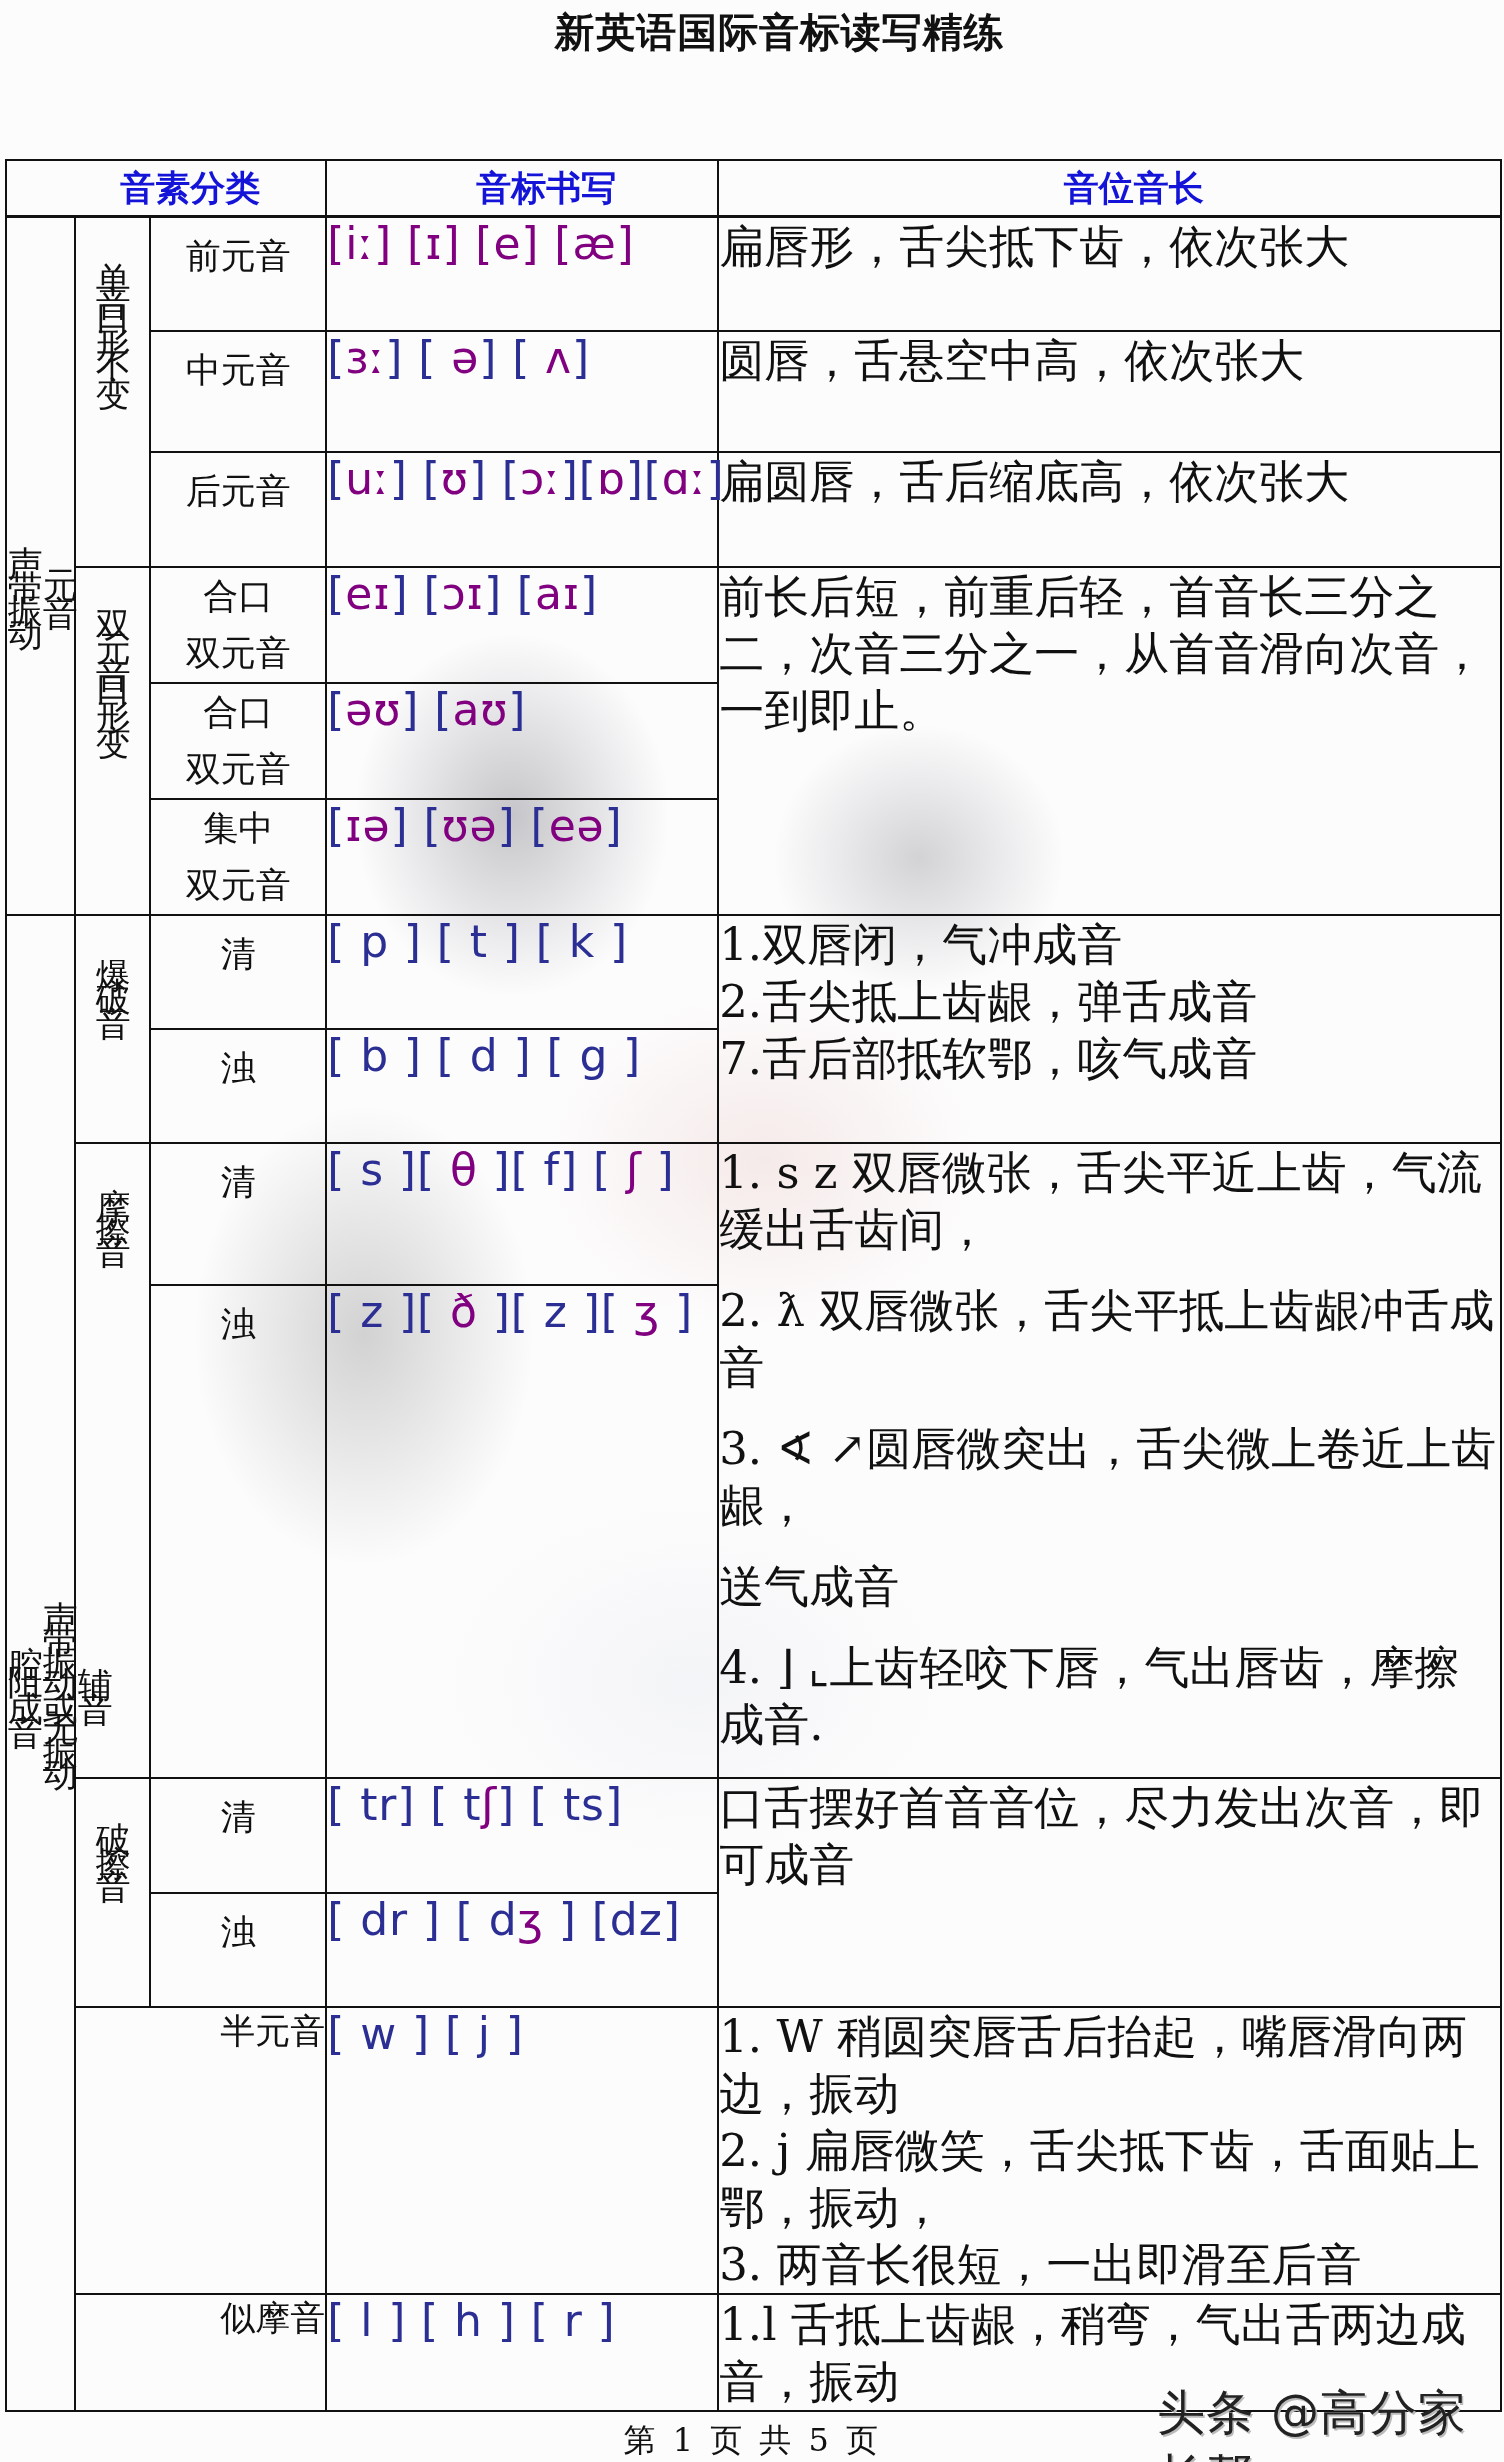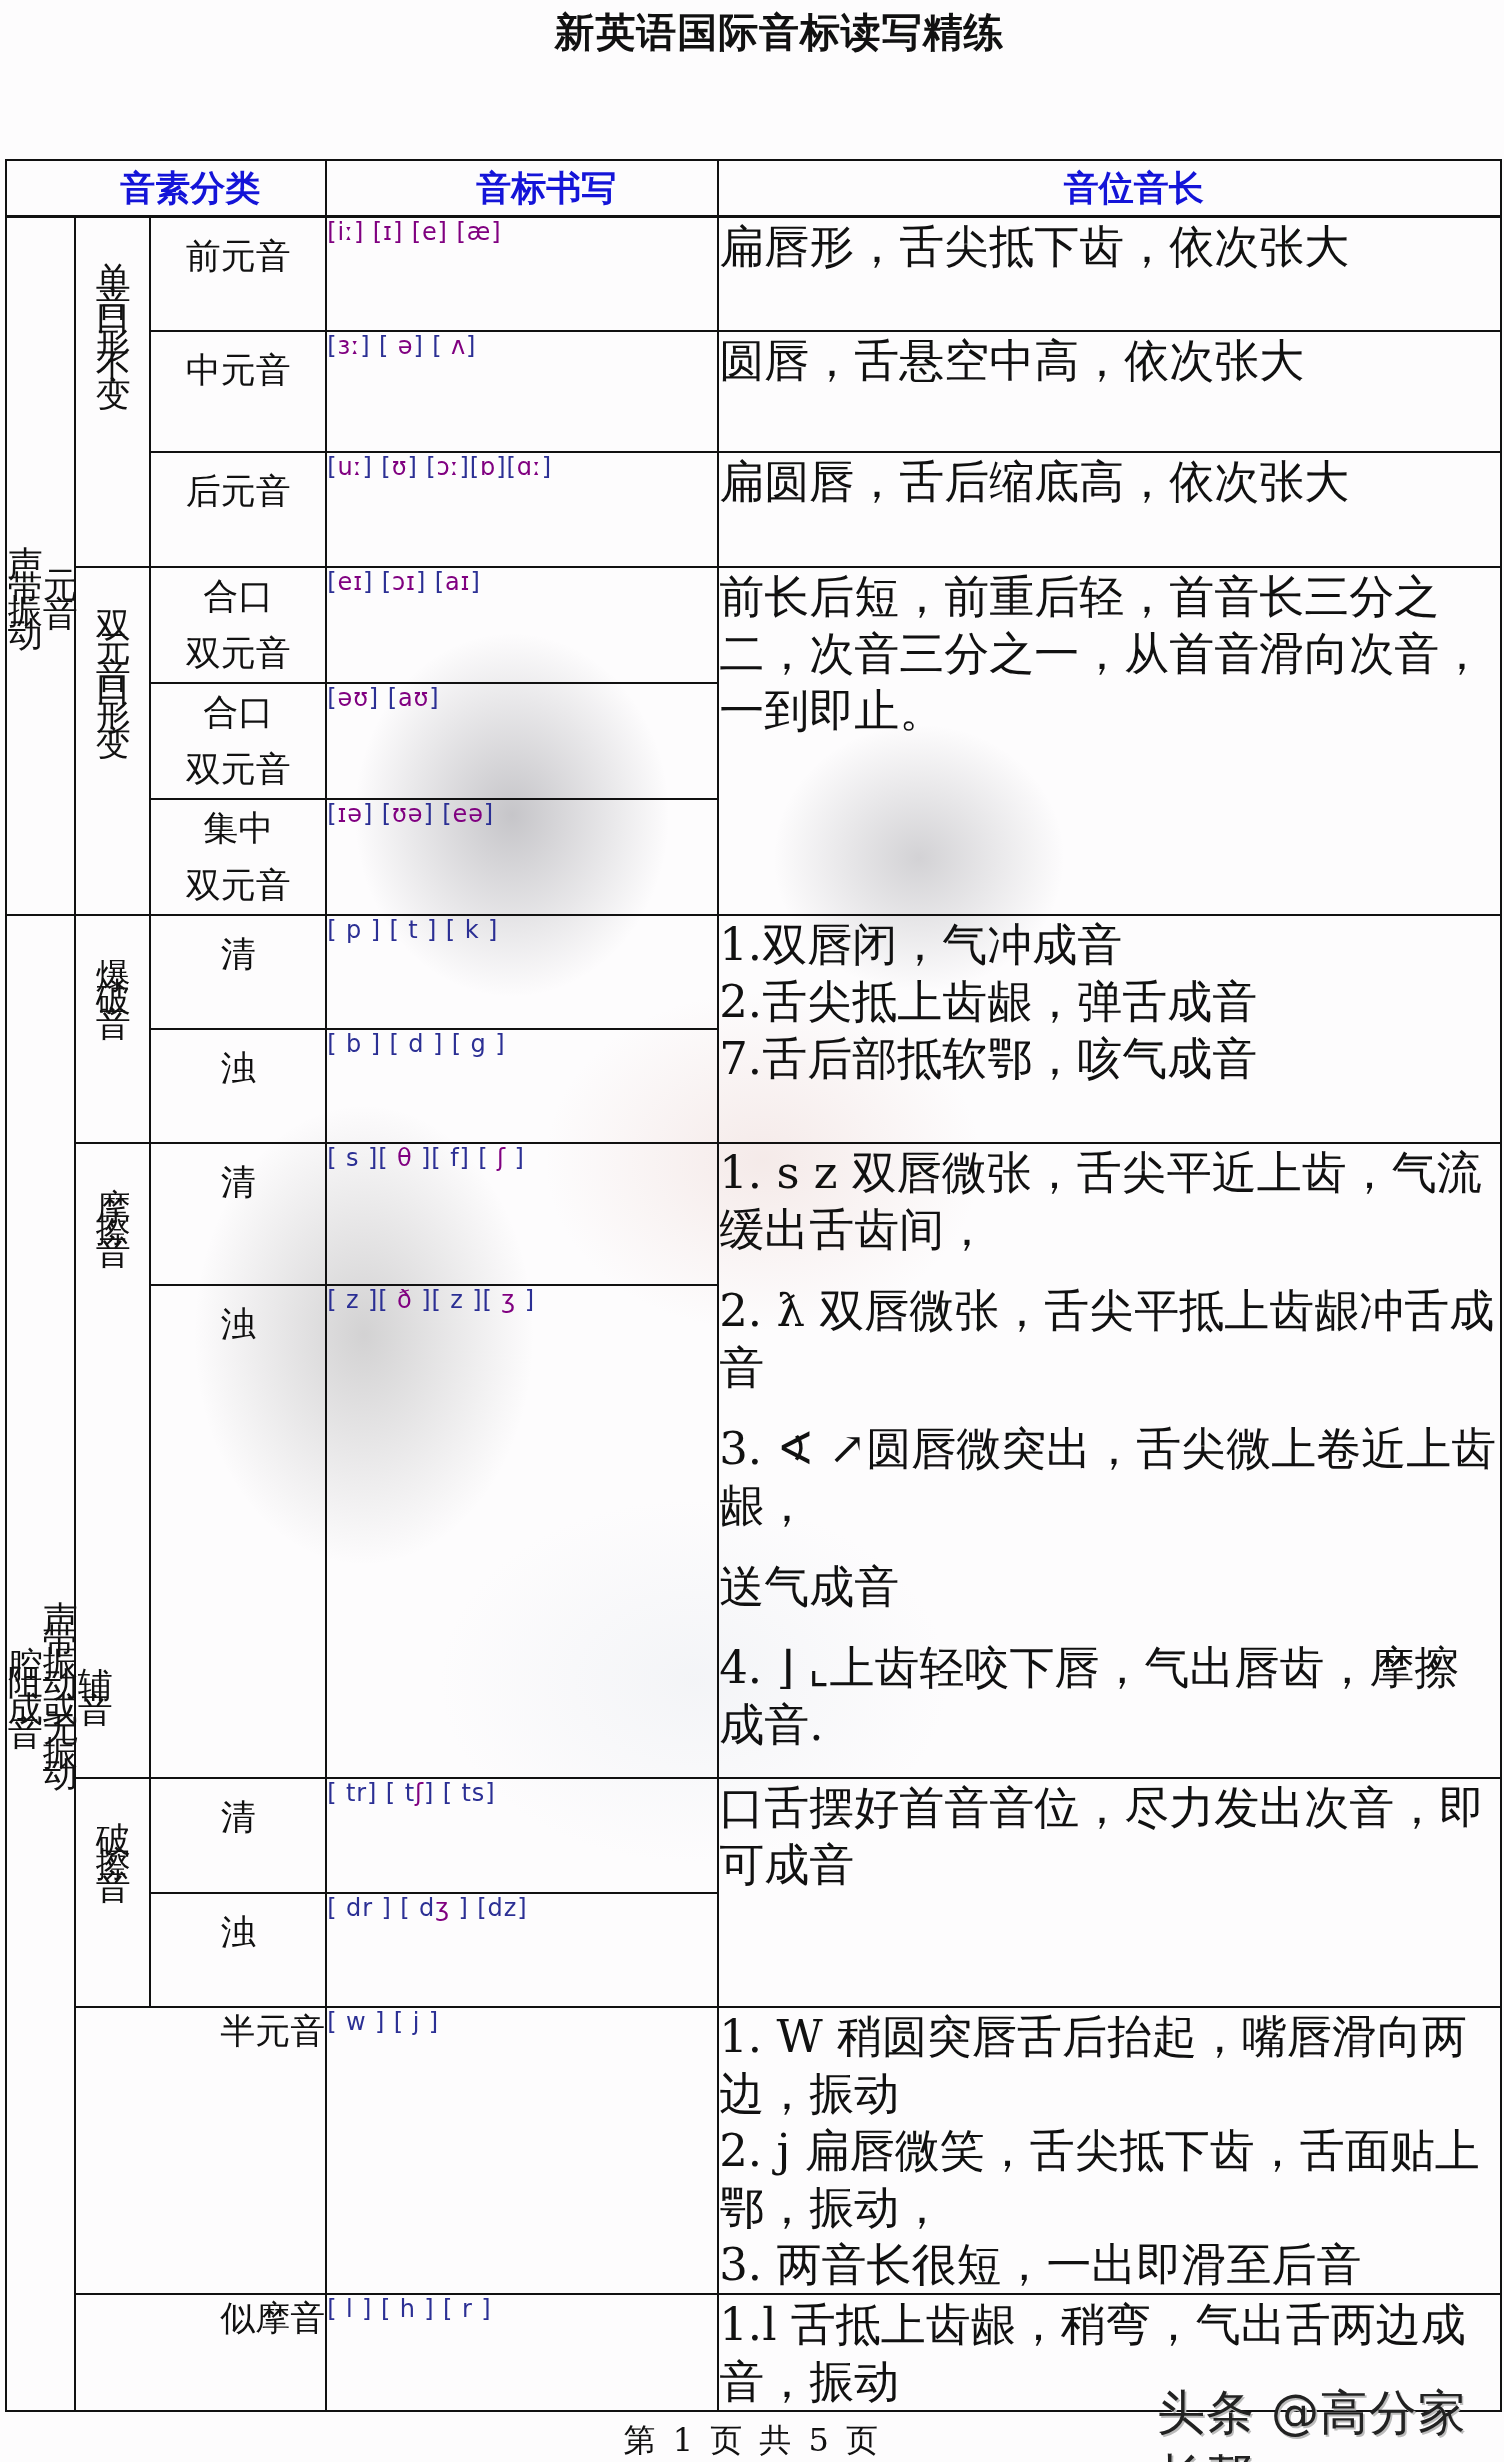--- a/index.html
+++ b/index.html
@@ -44,21 +44,21 @@
     font-size: 35px; letter-spacing: 22.5px; line-height: 1;
     margin: 0 auto; padding-top: 15.6px;
   }
   td.cat-1 .vert { letter-spacing: 24px; }
   td.c1, td.c2 { text-align: center; }
   td.c3 { text-align: center; font-size: 35px; line-height: 57px; padding-top: 5.2px; }
   td.c3 .one { padding-top: 10.4px; display: block; }
   td.ipa-cell {
     vertical-align: middle; padding-left: 19px;
     font-family: "DejaVu Sans", "Liberation Sans", sans-serif;
-    font-size: 24px; font-weight: bold; color: #2b2f94; letter-spacing: 0.9px;
+    font-size: 44px; font-weight: bold; color: #2b2f94; letter-spacing: 0.9px;
     white-space: nowrap;
   }
   td.ipa-cell .hl { color: #800080; }
   td.ipa-cell .thin { font-weight: normal; }
   td.desc {
     padding: 19px 19px 8.7px 19px; font-size: 45px; line-height: 57px;
   }
   td.desc p { margin: 0; }
   td.desc.fric p { line-height: 57px; margin-bottom: 24px; }
   td.desc.fric p.tight { margin-bottom: 0; }

